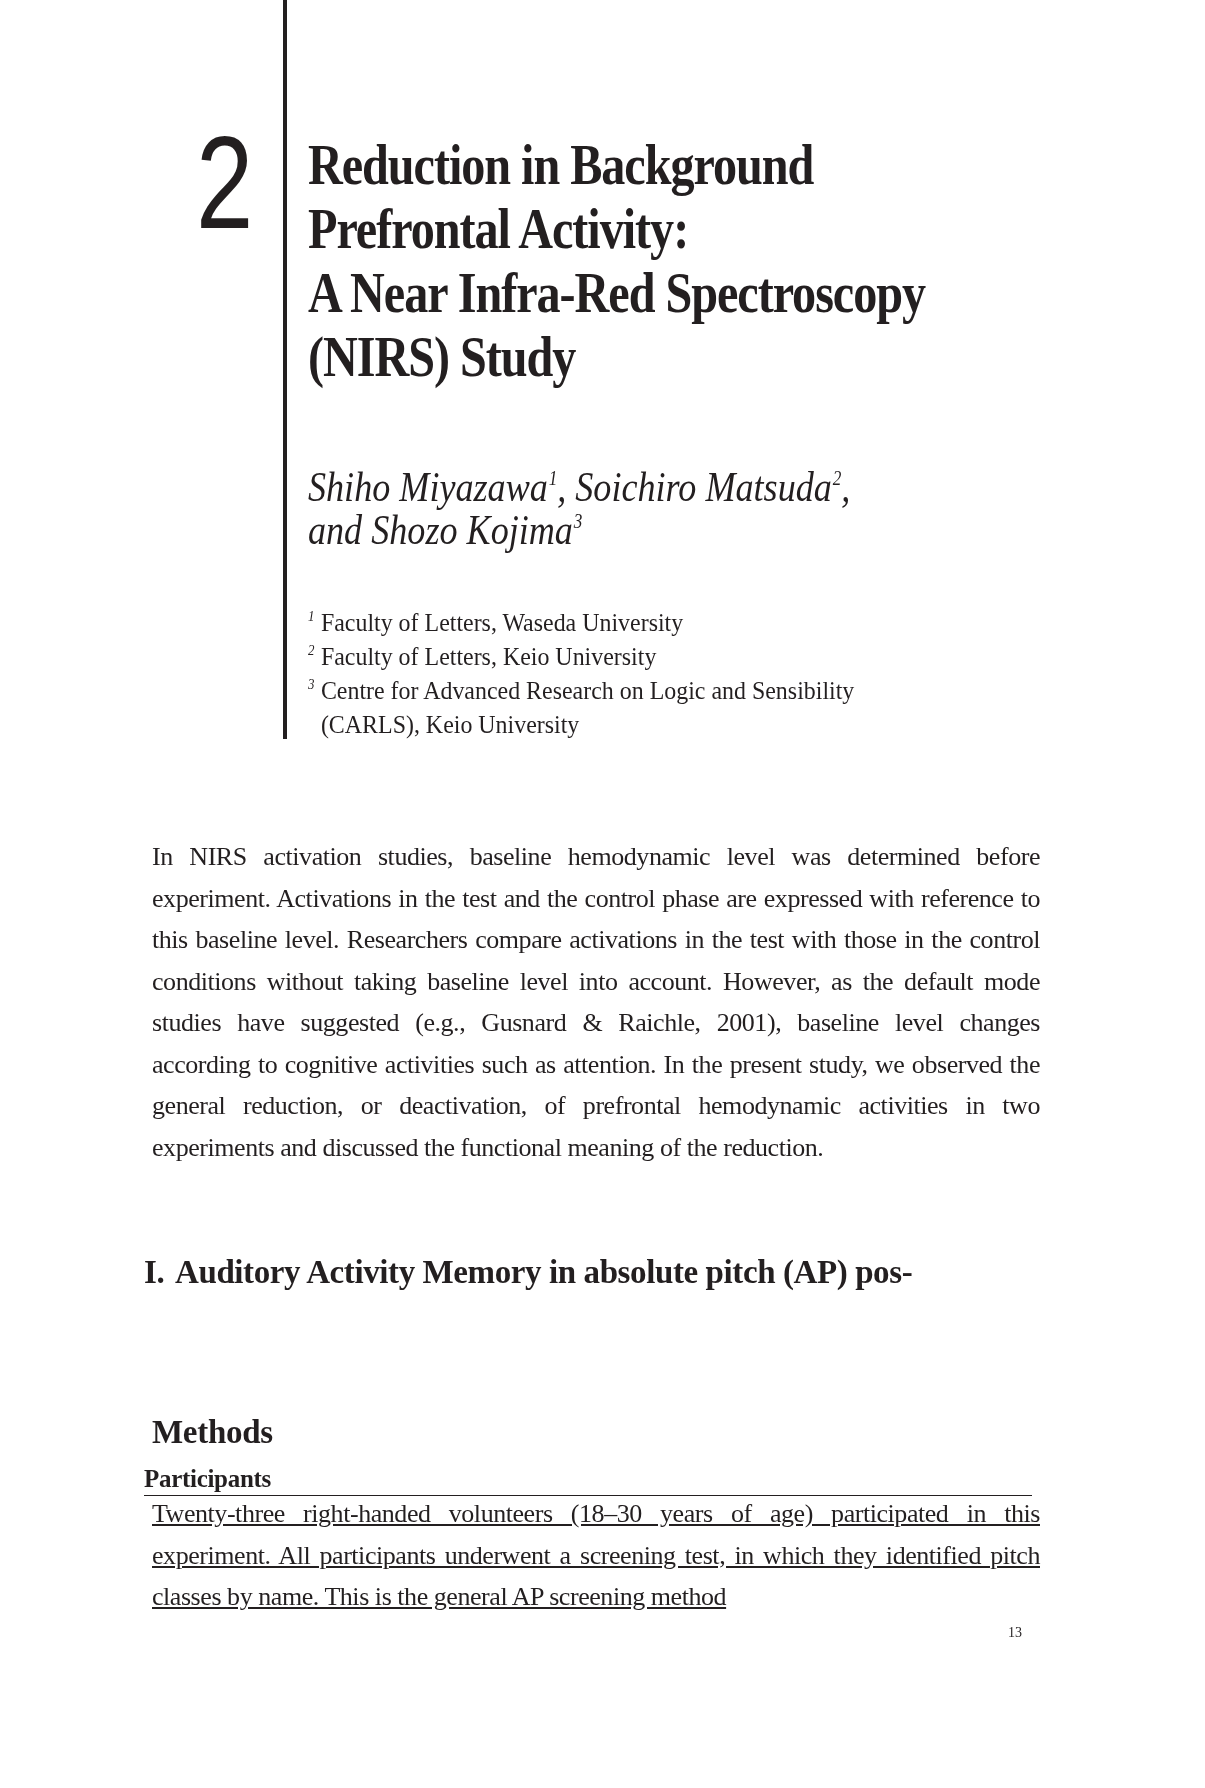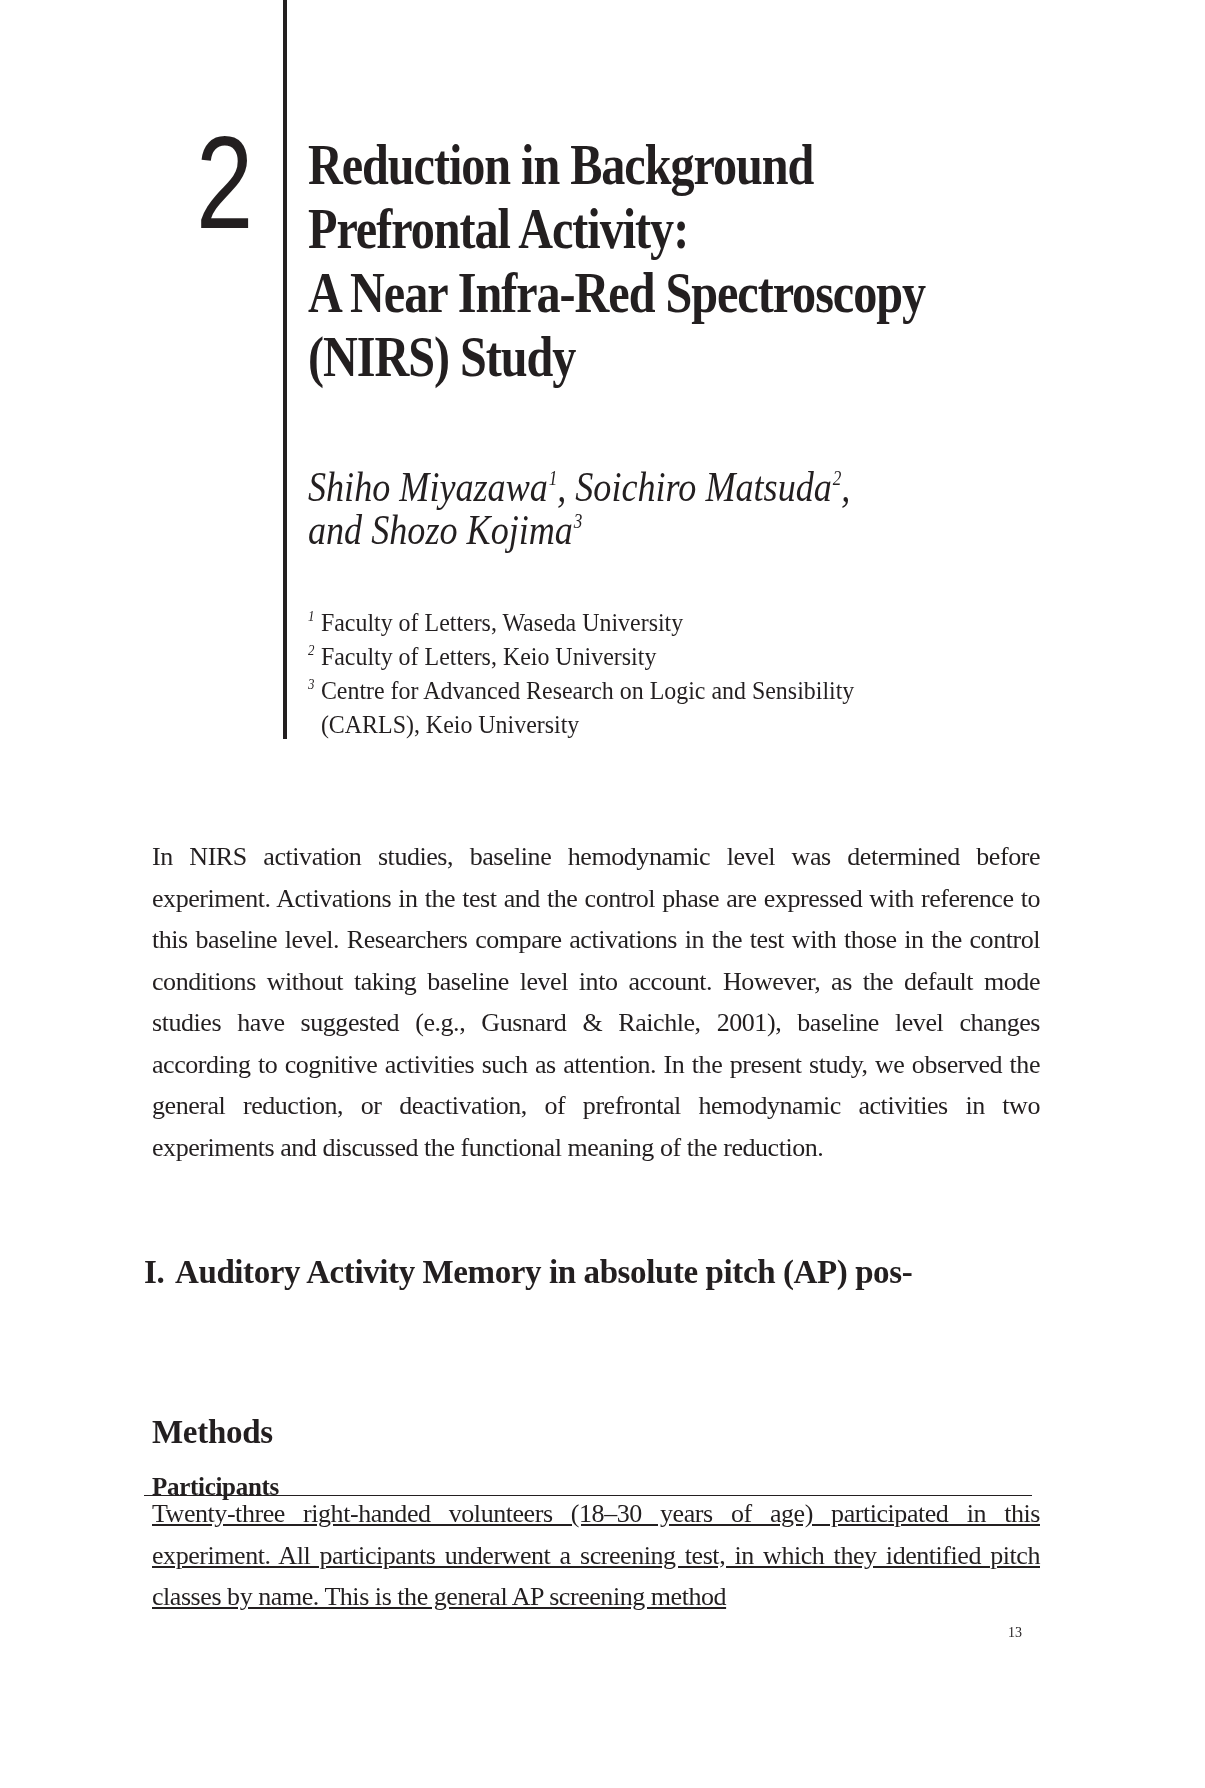--- a/index.html
+++ b/index.html
@@ -126,21 +126,21 @@
       top: 1404px;
       margin: 8px;
       font-size: 33px;
       line-height: 40px;
       font-weight: bold;
       letter-spacing: -0.3px;
     }
     #participants-heading {
       left: 144px;
       top: 1464px;
-      margin: 8px;
+      margin: 0;
       font-size: 25px;
       line-height: 30px;
       font-weight: bold;
       letter-spacing: -0.3px;
     }
     #participants-rule {
       left: 144px;
       top: 1495px;
       width: 888px;
       height: 1px;

